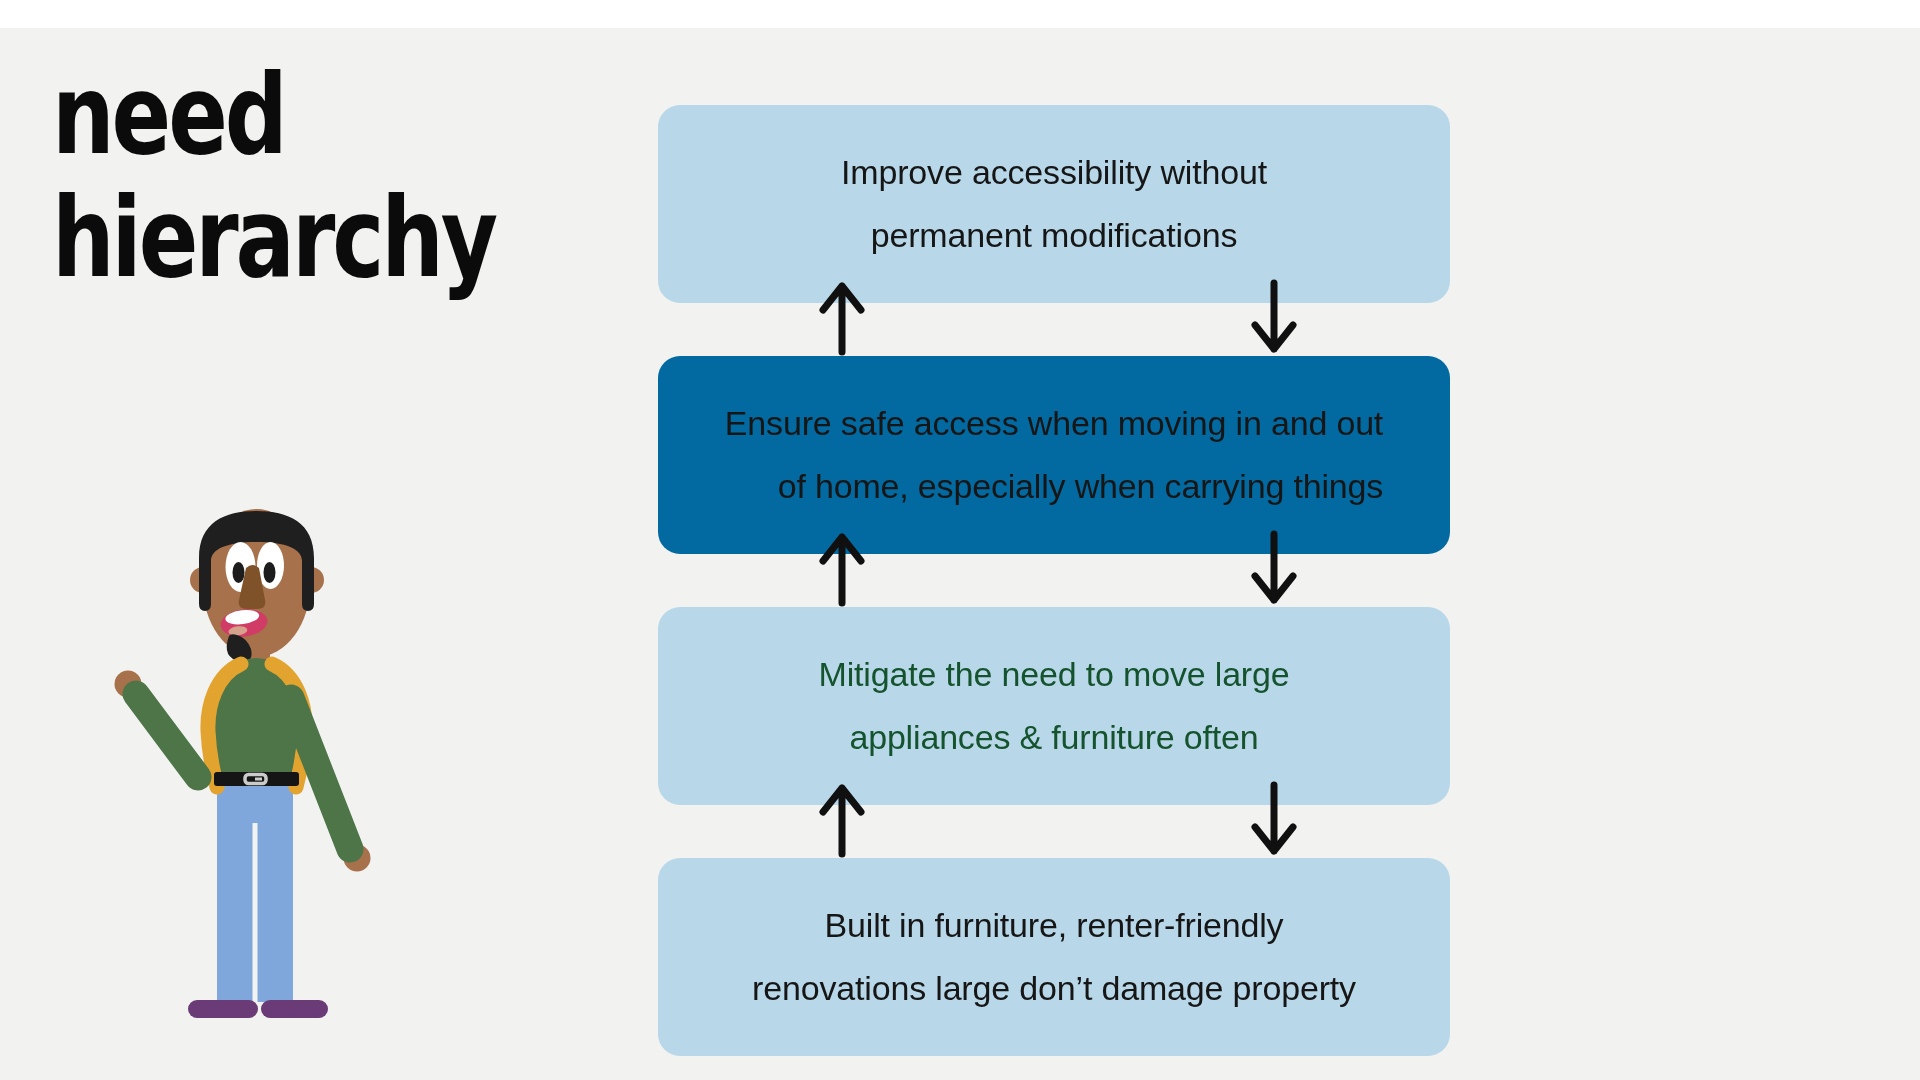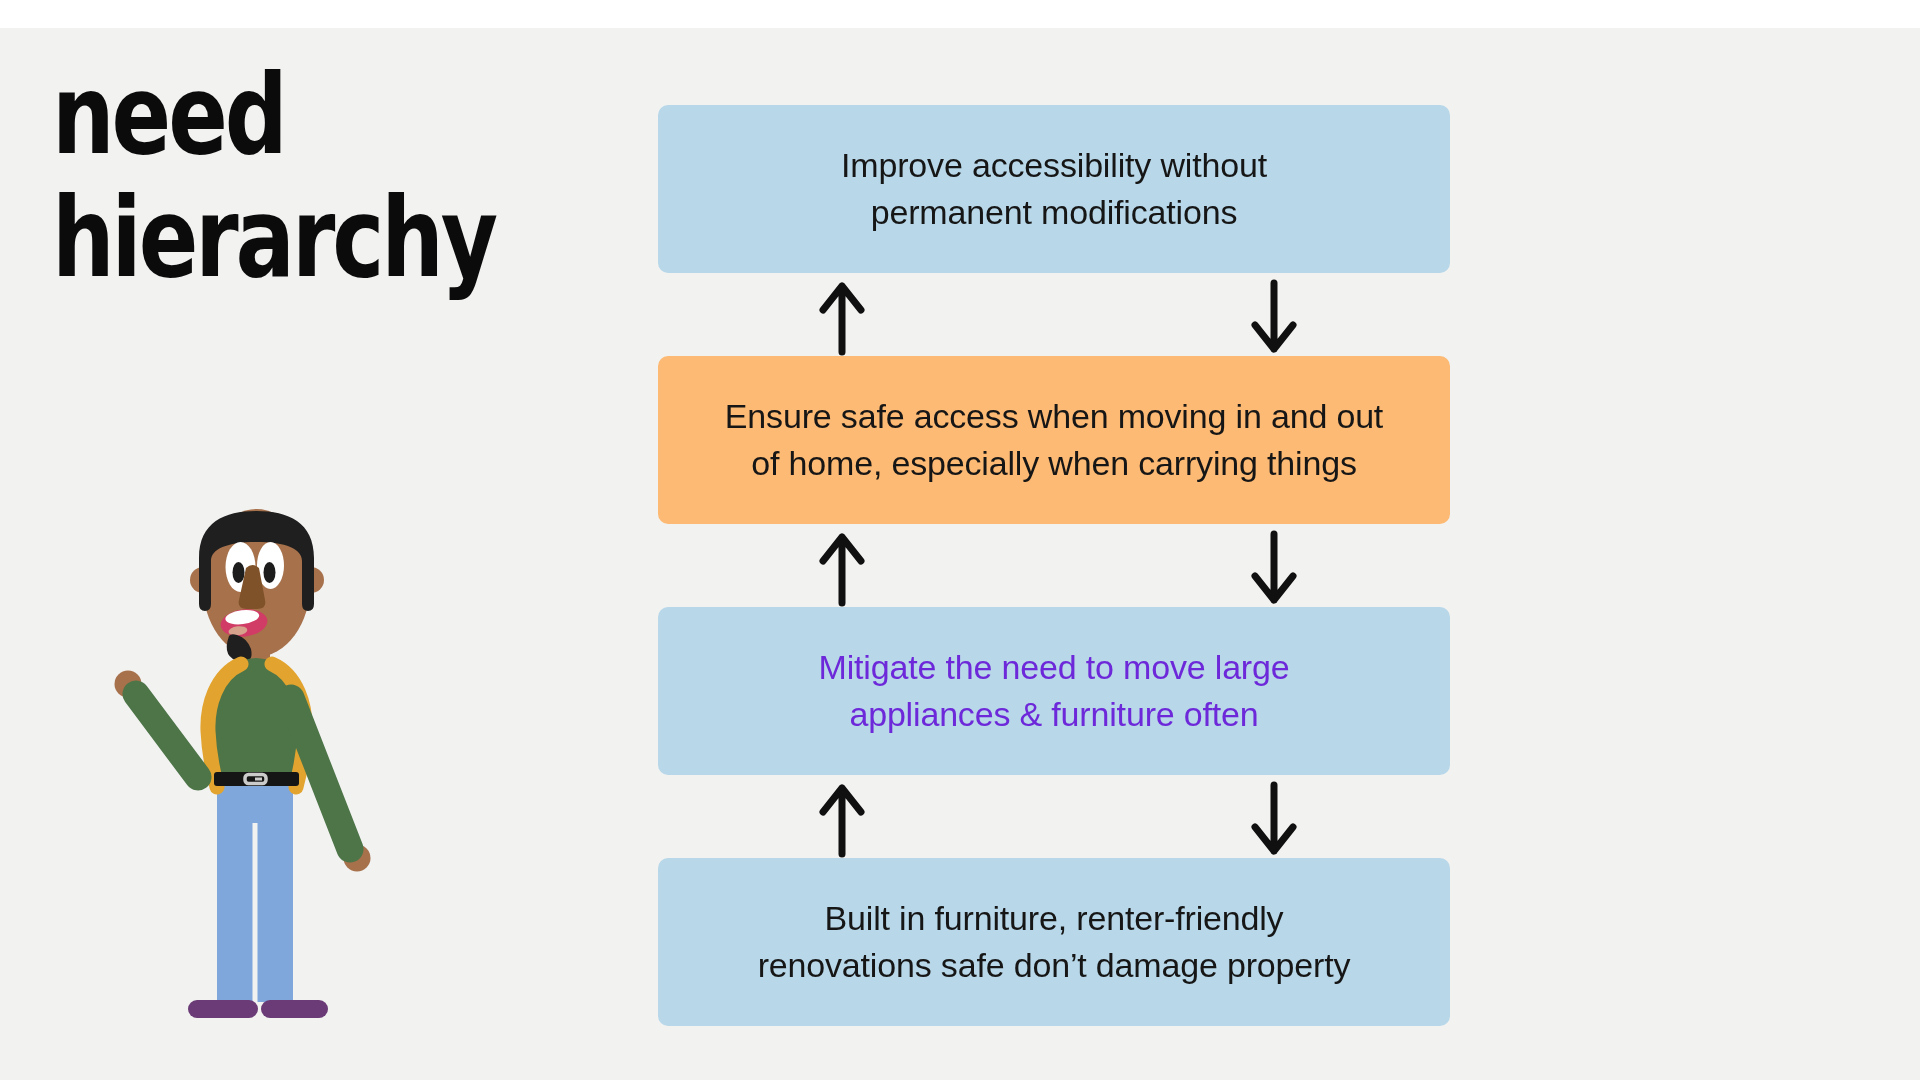--- a/index.html
+++ b/index.html
@@ -21,25 +21,25 @@
     letter-spacing:-0.035em;
     white-space:pre-line;
     transform:scaleX(0.80);
     transform-origin:top left;
     color:#0b0b0b;
   }
   
   .flow{position:absolute;inset:0;}
   .box{
     position:absolute;
-    left:658px;width:792px;height:168px;
-    border-radius:10px;
+    left:658px;width:792px;height:198px;
+    border-radius:22px;
     display:flex;align-items:center;justify-content:center;
     text-align:center;
-    font-size:34px;line-height:47px;
+    font-size:34px;line-height:63px;
     letter-spacing:-0.005em;
     white-space:pre-line;
   }
   .box-0{top:77px;}
   .box-1{top:328px;}
   .box-2{top:579px;}
   .box-3{top:830px;}
   .connector{position:absolute;left:0;width:1920px;height:77px;}
   .connector-0{top:251px;}
   .connector-1{top:502px;}
@@ -111,41 +111,41 @@
 
     <div class="connector connector-0" style="color: rgb(16, 16, 16);">
       <svg class="arrow up" viewBox="0 0 48 77">
         <path d="M24,73 L24,7 M5,31 L24,7 L43,31" fill="none" stroke="currentColor" stroke-width="7" stroke-linecap="round" stroke-linejoin="round"></path>
       </svg>
       <svg class="arrow down" viewBox="0 0 48 77">
         <path d="M24,4 L24,70 M5,46 L24,70 L43,46" fill="none" stroke="currentColor" stroke-width="7" stroke-linecap="round" stroke-linejoin="round"></path>
       </svg>
     </div>
 
-    <div class="box box-1" style="background-color: #fdba74; color: rgb(22, 22, 22);">Ensure safe access when moving in and out
+    <div class="box box-1" style="background-color: #0369a1; color: rgb(22, 22, 22); text-align: right;">Ensure safe access when moving in and out
 of home, especially when carrying things</div>
 
     <div class="connector connector-1" style="color: rgb(16, 16, 16);">
       <svg class="arrow up" viewBox="0 0 48 77">
         <path d="M24,73 L24,7 M5,31 L24,7 L43,31" fill="none" stroke="currentColor" stroke-width="7" stroke-linecap="round" stroke-linejoin="round"></path>
       </svg>
       <svg class="arrow down" viewBox="0 0 48 77">
         <path d="M24,4 L24,70 M5,46 L24,70 L43,46" fill="none" stroke="currentColor" stroke-width="7" stroke-linecap="round" stroke-linejoin="round"></path>
       </svg>
     </div>
 
-    <div class="box box-2" style="background-color: rgb(184, 216, 233); color: #6d28d9;">Mitigate the need to move large
+    <div class="box box-2" style="background-color: rgb(184, 216, 233); color: #14532d;">Mitigate the need to move large
 appliances &amp; furniture often</div>
 
     <div class="connector connector-2" style="color: rgb(16, 16, 16);">
       <svg class="arrow up" viewBox="0 0 48 77">
         <path d="M24,73 L24,7 M5,31 L24,7 L43,31" fill="none" stroke="currentColor" stroke-width="7" stroke-linecap="round" stroke-linejoin="round"></path>
       </svg>
       <svg class="arrow down" viewBox="0 0 48 77">
         <path d="M24,4 L24,70 M5,46 L24,70 L43,46" fill="none" stroke="currentColor" stroke-width="7" stroke-linecap="round" stroke-linejoin="round"></path>
       </svg>
     </div>
 
     <div class="box box-3" style="background-color: rgb(184, 216, 233); color: rgb(22, 22, 22);">Built in furniture, renter-friendly
-renovations safe don’t damage property</div>
+renovations large don’t damage property</div>
 
   </div>
 </div>
 
 </body></html>

